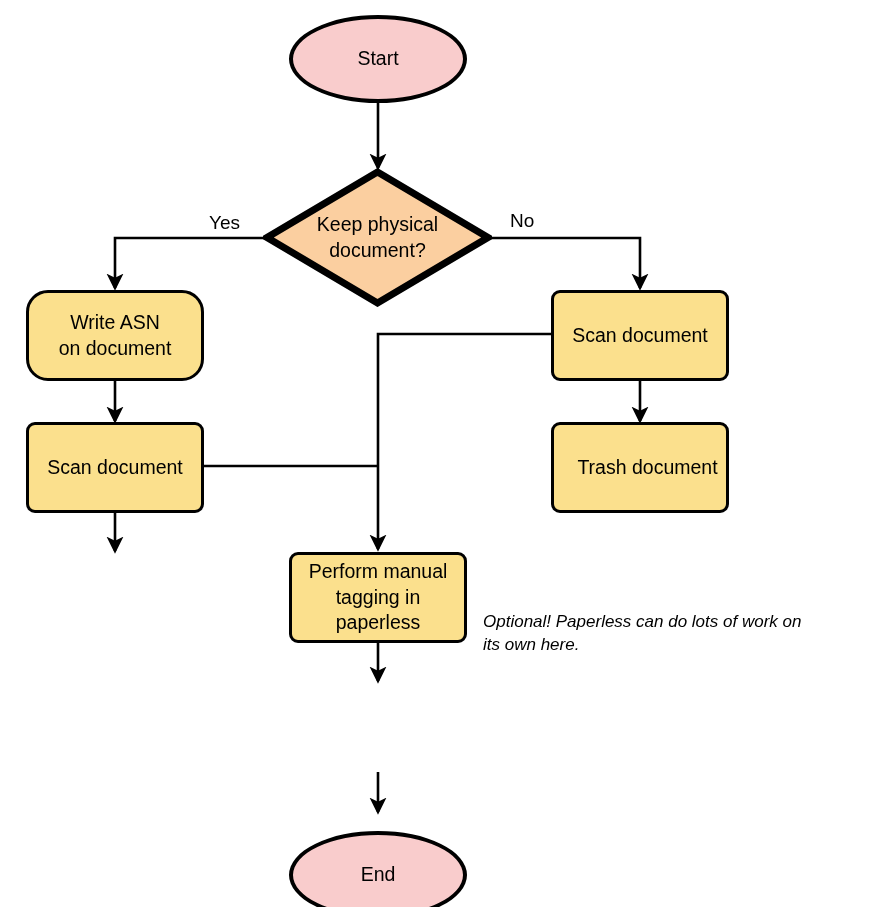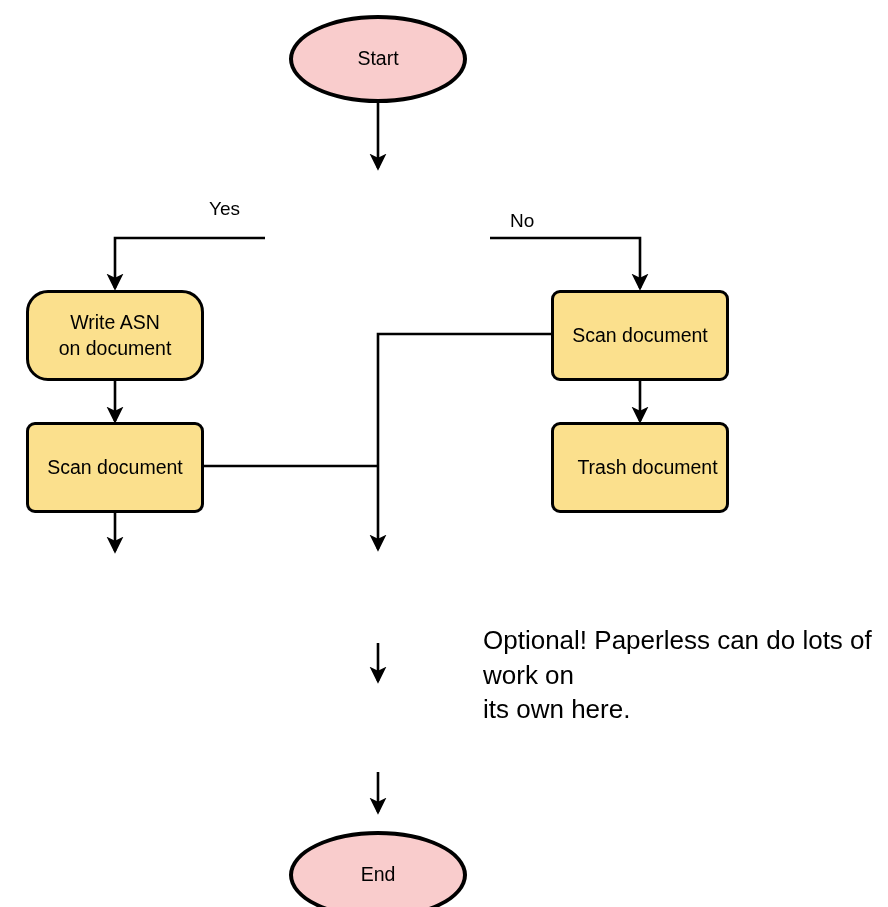--- a/index.html
+++ b/index.html
@@ -71,21 +71,22 @@
   }
   .edge-label {
     position: absolute;
     font-size: 19px;
     color: #000000;
     z-index: 4;
     white-space: nowrap;
   }
   .annotation {
     position: absolute;
-    font-size: 26px;
+    font-size: 17px;
+    font-style: italic;
     color: #000000;
     line-height: 1.34;
     z-index: 4;
     white-space: pre-line;
   }
 </style>
 </head>
 <body>
 
 <div id="canvas">
@@ -118,22 +119,29 @@
       <path d="M 378 643 L 378 681" marker-end="url(#arrow)"></path>
 
       <path d="M 378 772 L 378 812" marker-end="url(#arrow)"></path>
     </g>
   </svg>
 
   <div class="node node-terminal" style="left:289px; top:15px; width:178px; height:88px;">
     <span class="node-label">Start</span>
   </div>
 
+  <div class="node node-decision" style="left:263px; top:168px; width:229px; height:139px;">
+    <svg class="decision-shape" viewBox="0 0 229 139" preserveAspectRatio="none">
+      <polygon points="114.5,4 225,69.5 114.5,135 4,69.5" fill="#FBCFA0" stroke="#000000" stroke-width="7" stroke-linejoin="miter" vector-effect="non-scaling-stroke"></polygon>
+    </svg>
+    <span class="decision-label">Keep physical
+document?</span>
+  </div>
 
-  <div class="edge-label" style="left:209px; top:198px;">
+  <div class="edge-label" style="left:209px; top:212px;">
     <span>Yes</span>
   </div>
 
   <div class="edge-label" style="left:510px; top:210px;">
     <span>No</span>
   </div>
 
   <div class="node node-process" style="left:26px; top:290px; width:178px; height:91px;border-radius:22px;">
     <span class="node-label">Write ASN
 on document</span>
@@ -145,20 +153,25 @@
 
 
   <div class="node node-process" style="left:551px; top:290px; width:178px; height:91px;">
     <span class="node-label">Scan document</span>
   </div>
 
   <div class="node node-process" style="left:551px; top:422px; width:178px; height:91px;padding-left:15px;">
     <span class="node-label">Trash document</span>
   </div>
 
+  <div class="node node-process" style="left:289px; top:552px; width:178px; height:91px;">
+    <span class="node-label">Perform manual
+tagging in
+paperless</span>
+  </div>
 
 
   <div class="node node-terminal" style="left:289px; top:831px; width:178px; height:88px;">
     <span class="node-label">End</span>
   </div>
 
   <div class="annotation" style="left:483px; top:588px; width:400px;">
     <span>Optional! Paperless can do lots of work on
 its own here.</span>
   </div>

